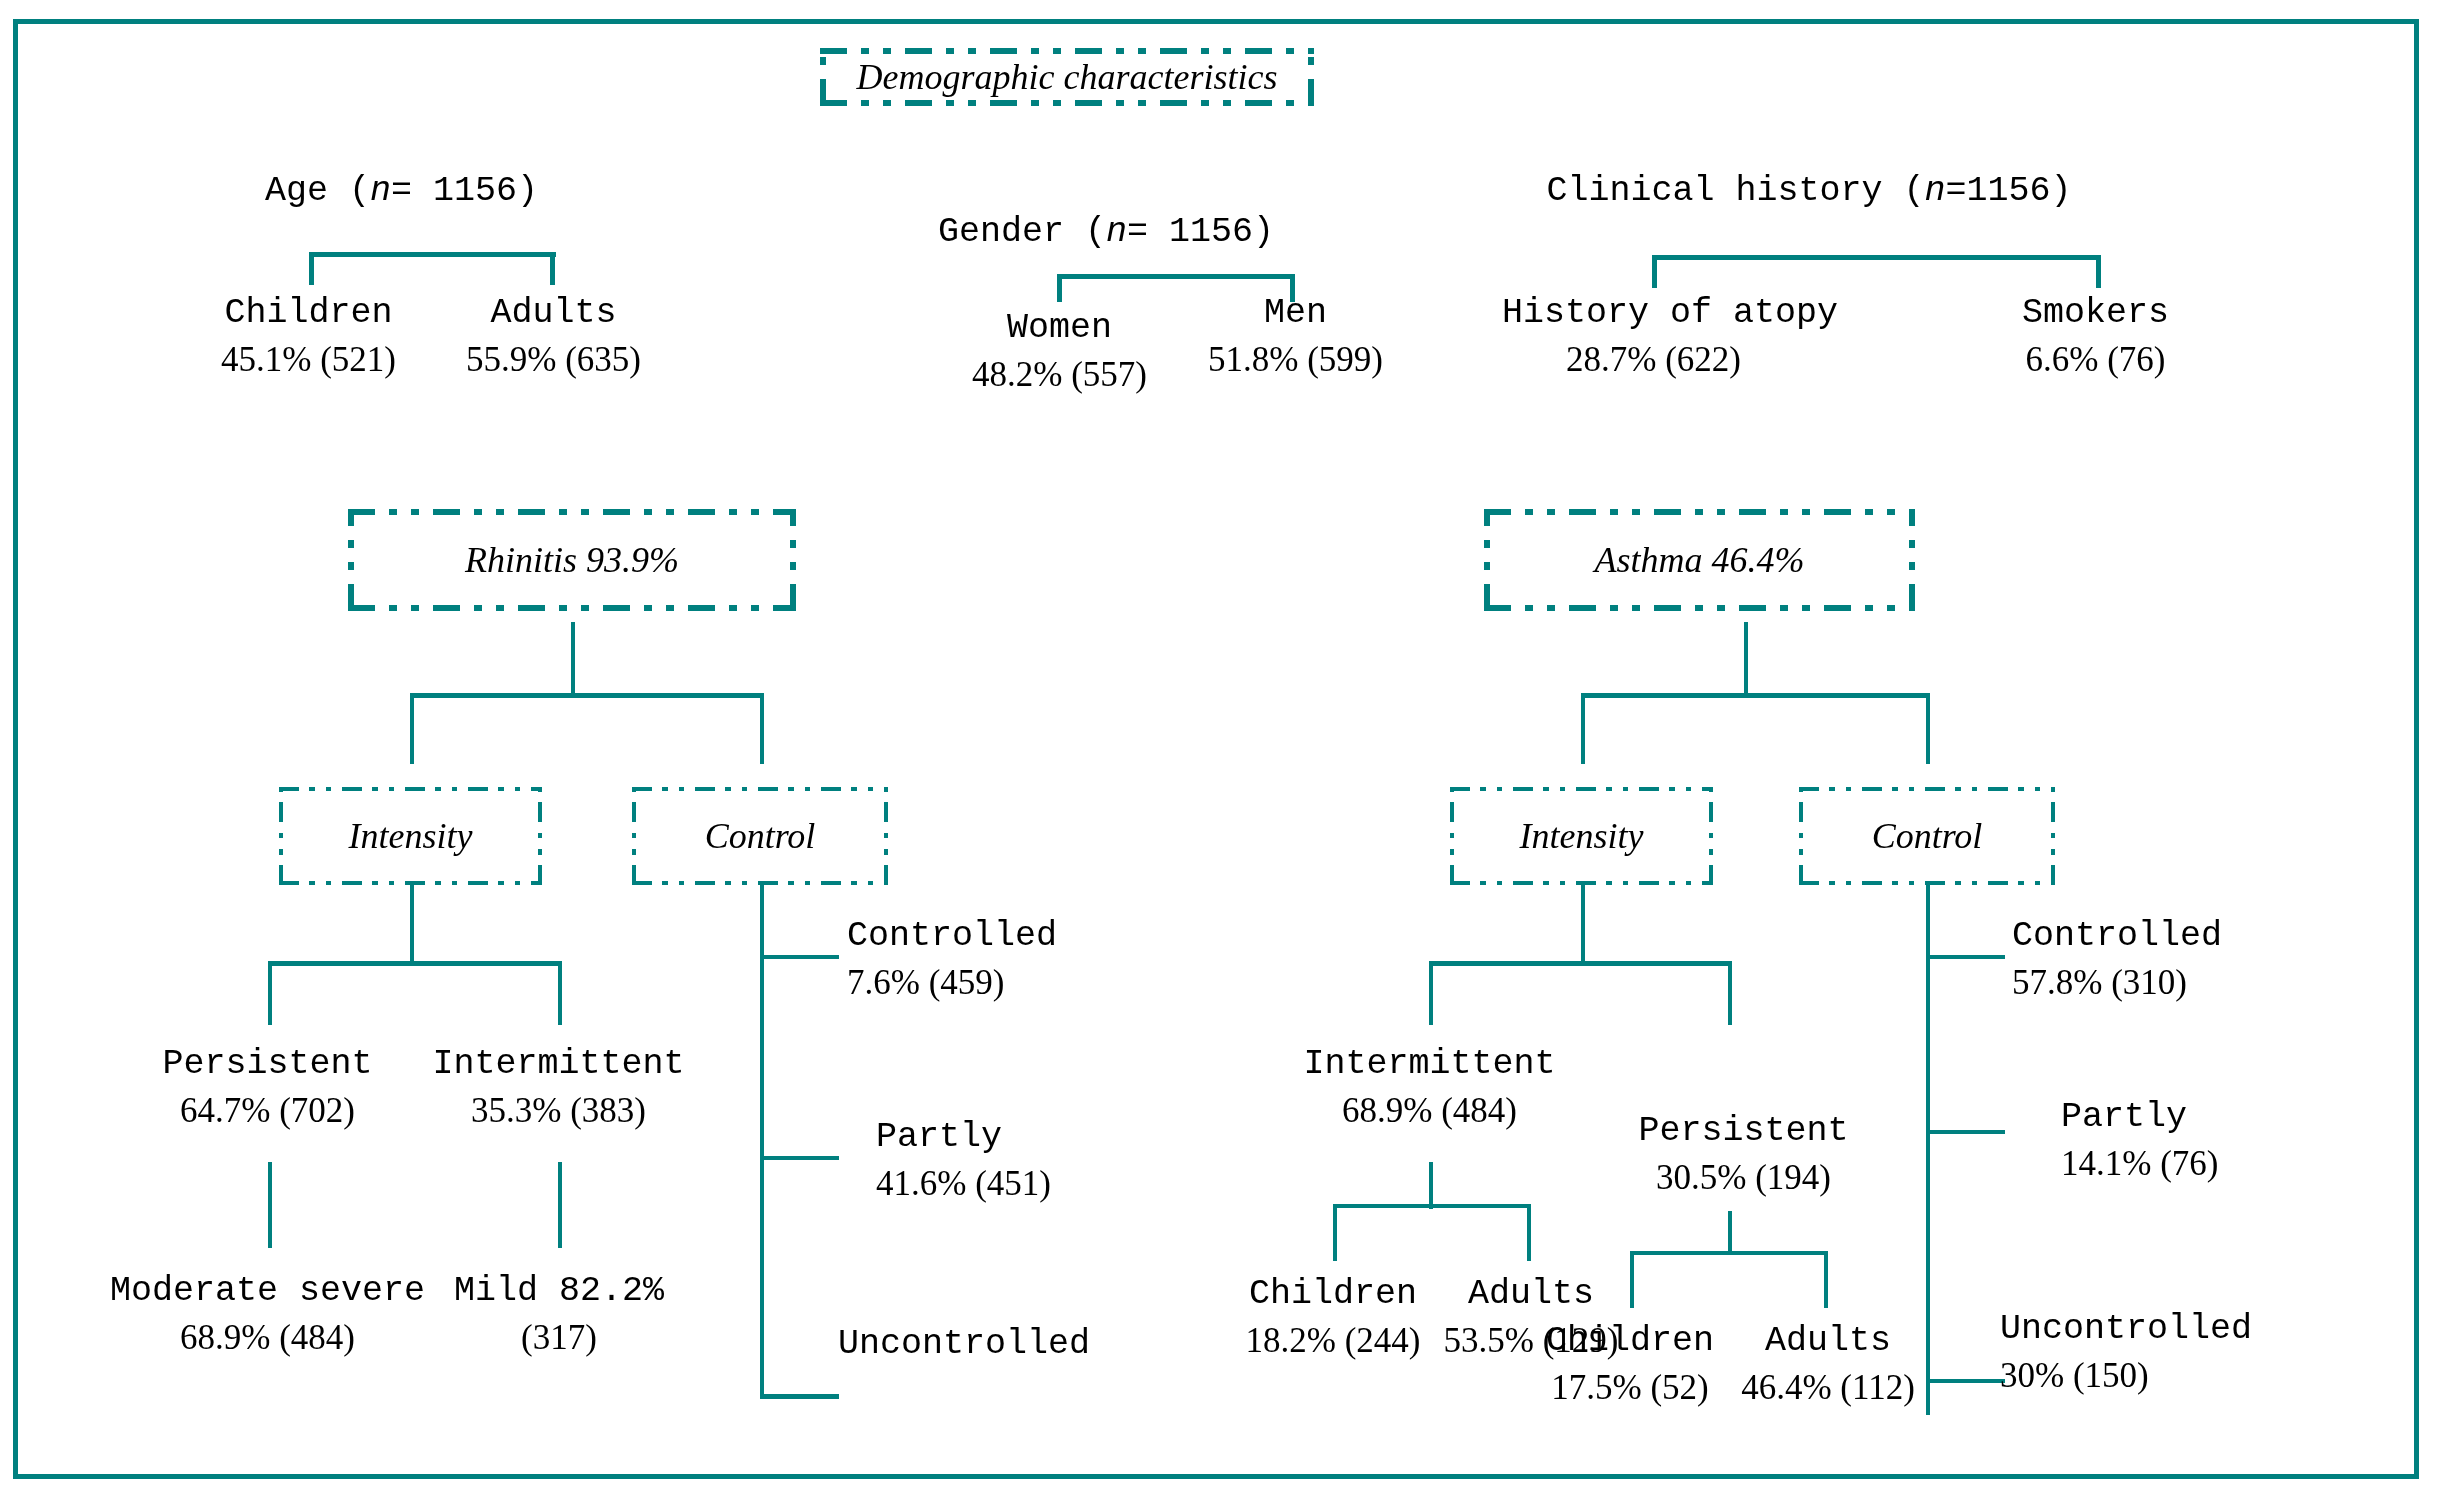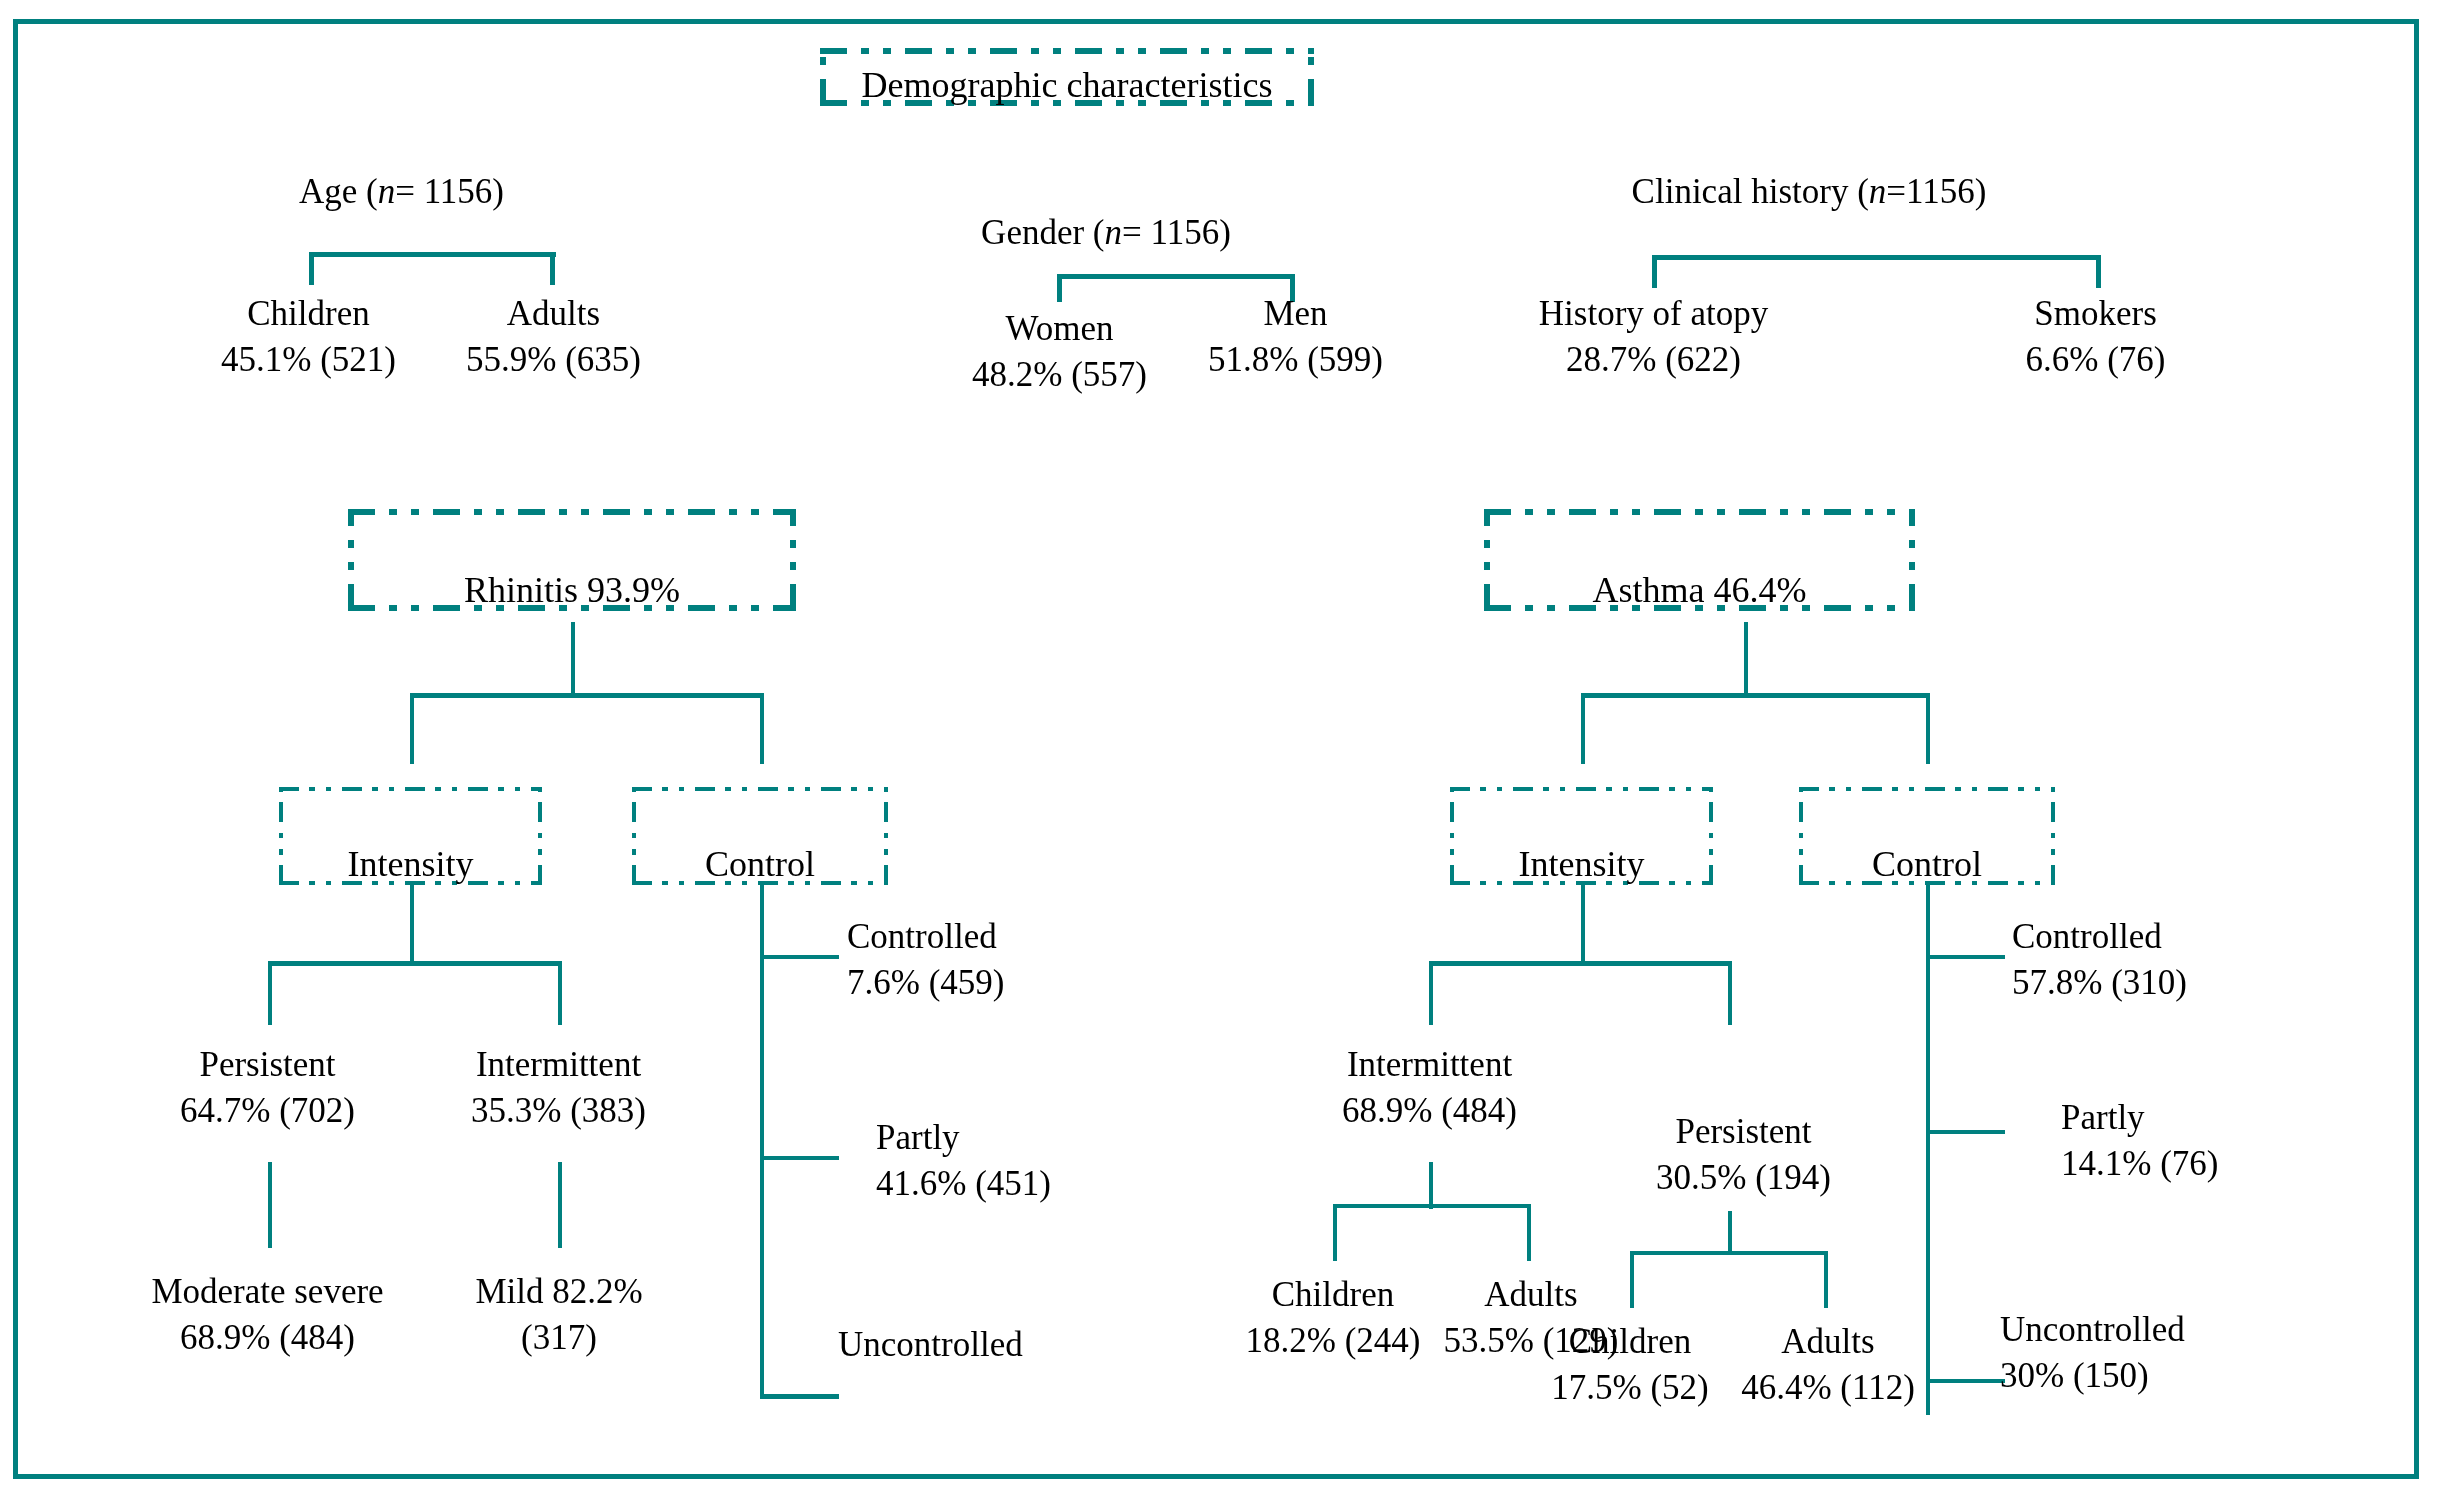--- a/index.html
+++ b/index.html
@@ -24,34 +24,35 @@
   }
 
   
   .node{
     position:absolute;
     text-align:center;
     line-height:1.30;
     white-space:nowrap;
     font-size:35px;
   }
-  .node .lbl{display:block;}
+  .node .lbl{display:block;font-family:Liberation Mono, monospace;}
   .node .val{display:block;}
 
   
   .node.left{text-align:left;}
 
   
   .ddbox{
     position:absolute;
     box-sizing:border-box;
     display:flex;
-    align-items:flex-end;
+    align-items:center;
     justify-content:center;
     background:transparent;
+    font-style:italic;
   }
   .ddbox span{
     font-size:36px;
     white-space:nowrap;
   }
 
   
   .dd-thick{
     --c:#00807f;
     --w:6.4px;

